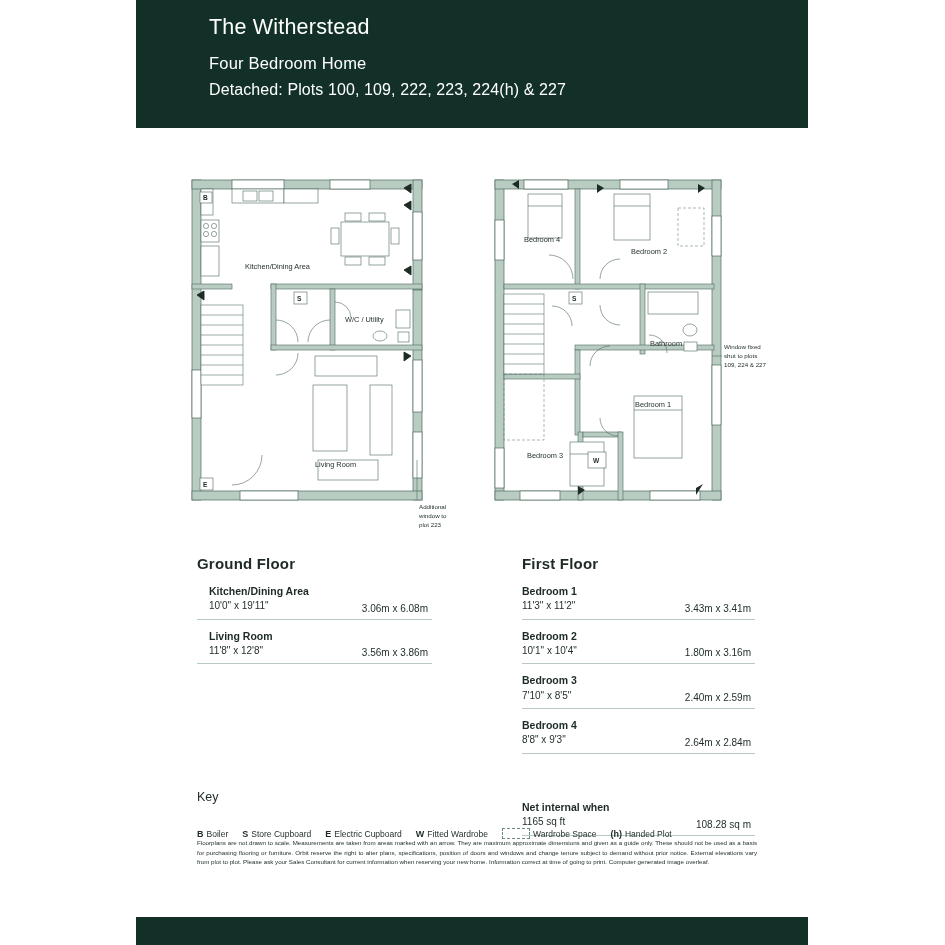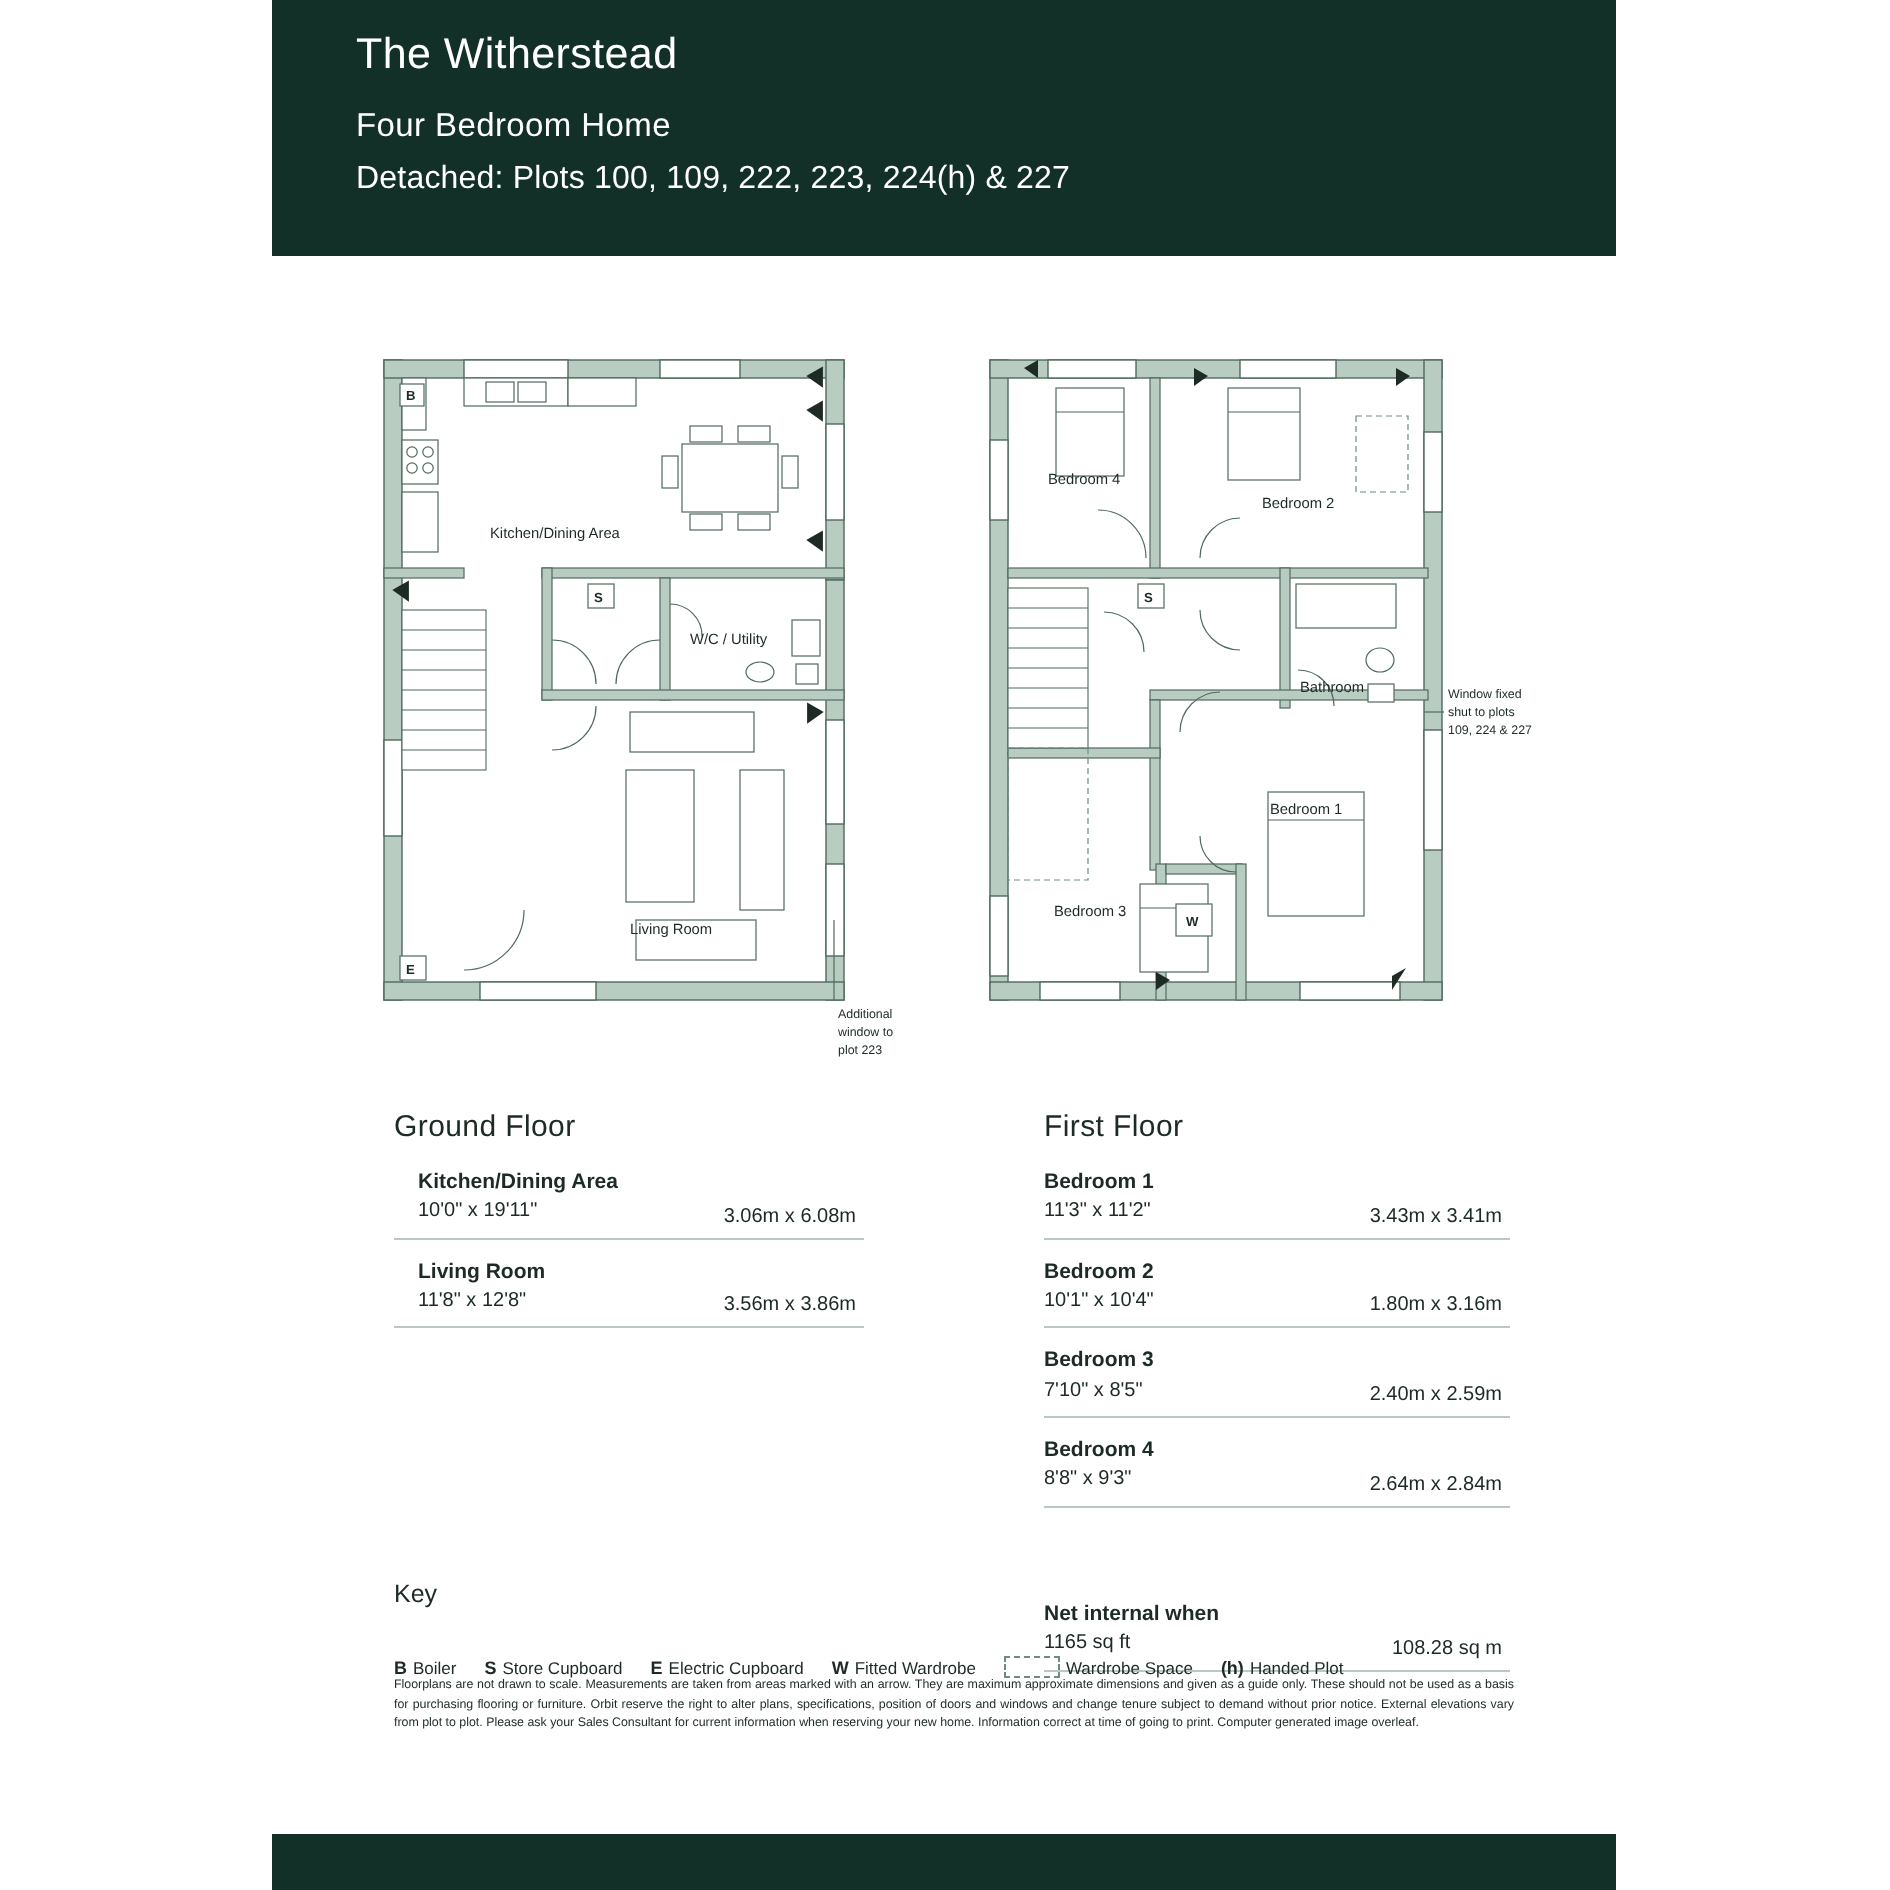--- a/index.html
+++ b/index.html
@@ -26,20 +26,21 @@
     position: absolute;
     left: 136px;
     top: 0;
     width: 672px;
     height: 128px;
     background: #123027;
     color: #ffffff;
   }
   .header-inner {
     padding: 14px 0 0 42px;
+    margin-left: 31px;
   }
   .h-title {
     font-size: 21.5px;
     letter-spacing: .2px;
     line-height: 1.25;
     font-weight: 400;
   }
   .h-sub {
     font-size: 12.5px;
     margin-top: 2px;
@@ -88,21 +89,21 @@
     position: absolute;
     top: 0;
   }
   .col-left { left: 197px; width: 235px; }
   .col-right { left: 522px; width: 233px; }
 
   .floor-title {
     font-size: 15px;
     letter-spacing: .2px;
     margin: 0 0 12px 0;
-    font-weight: 400;
+    font-weight: 700;
   }
   .room {
     position: relative;
     padding: 0 0 5px 0;
     margin: 0 0 9px 0;
     border-bottom: 1px solid #b9c9c1;
   }
   .room-name {
     font-size: 10.5px;
     font-weight: bold;

